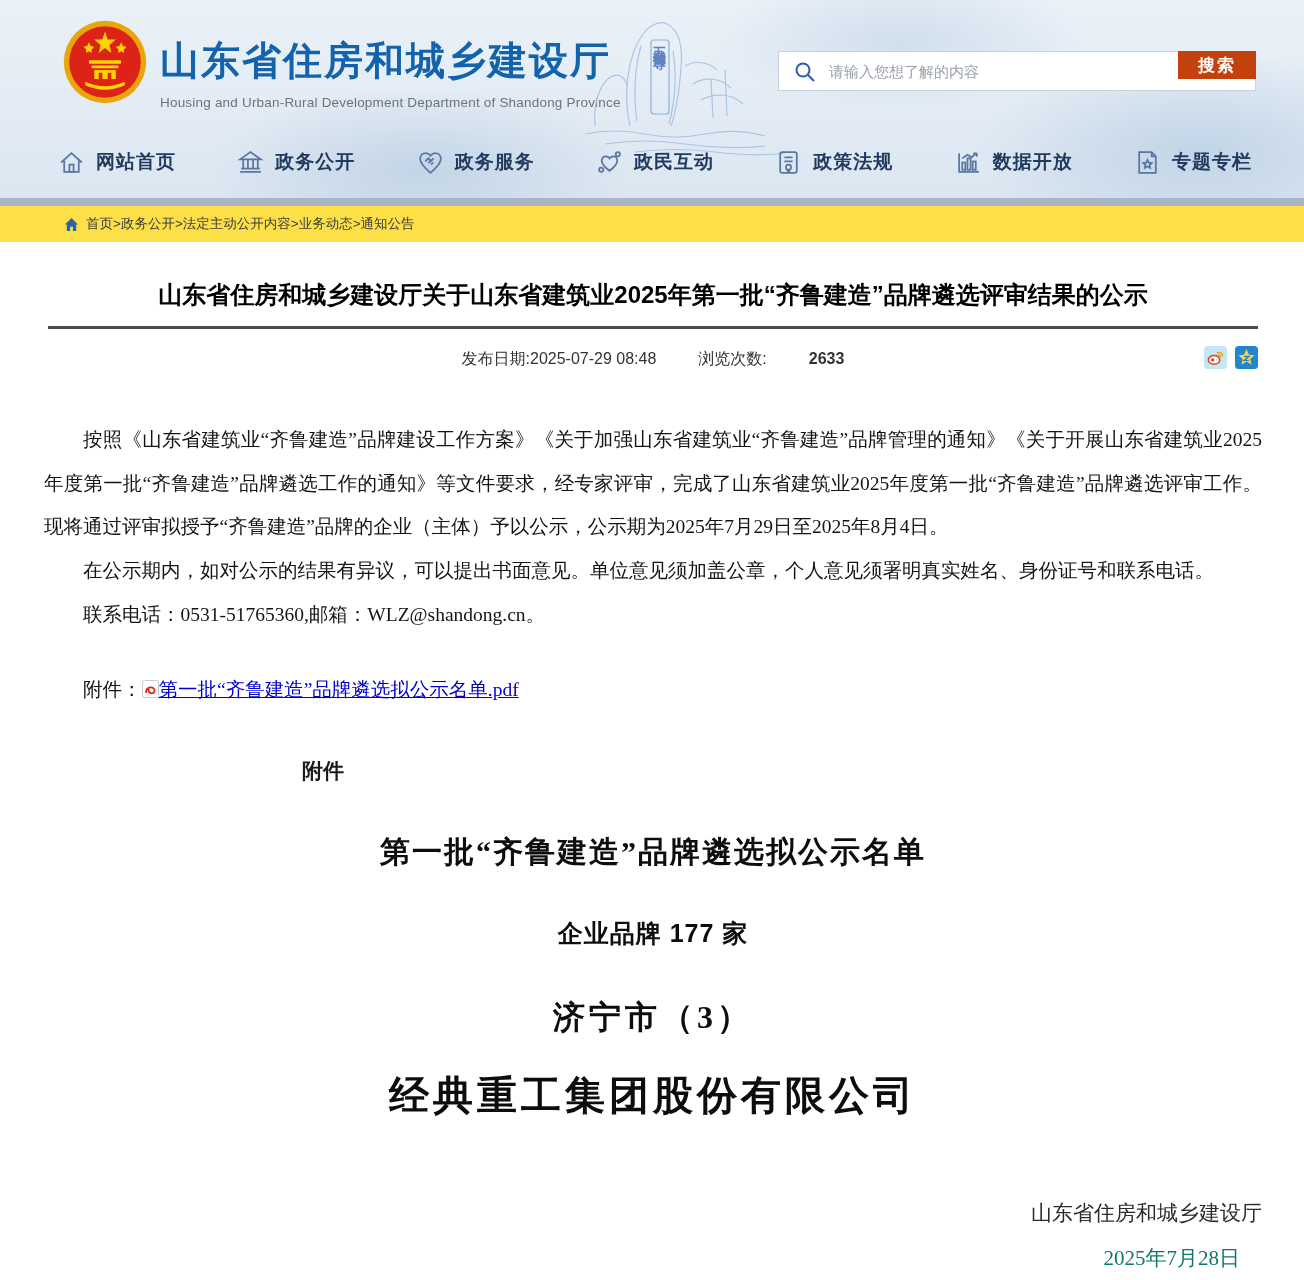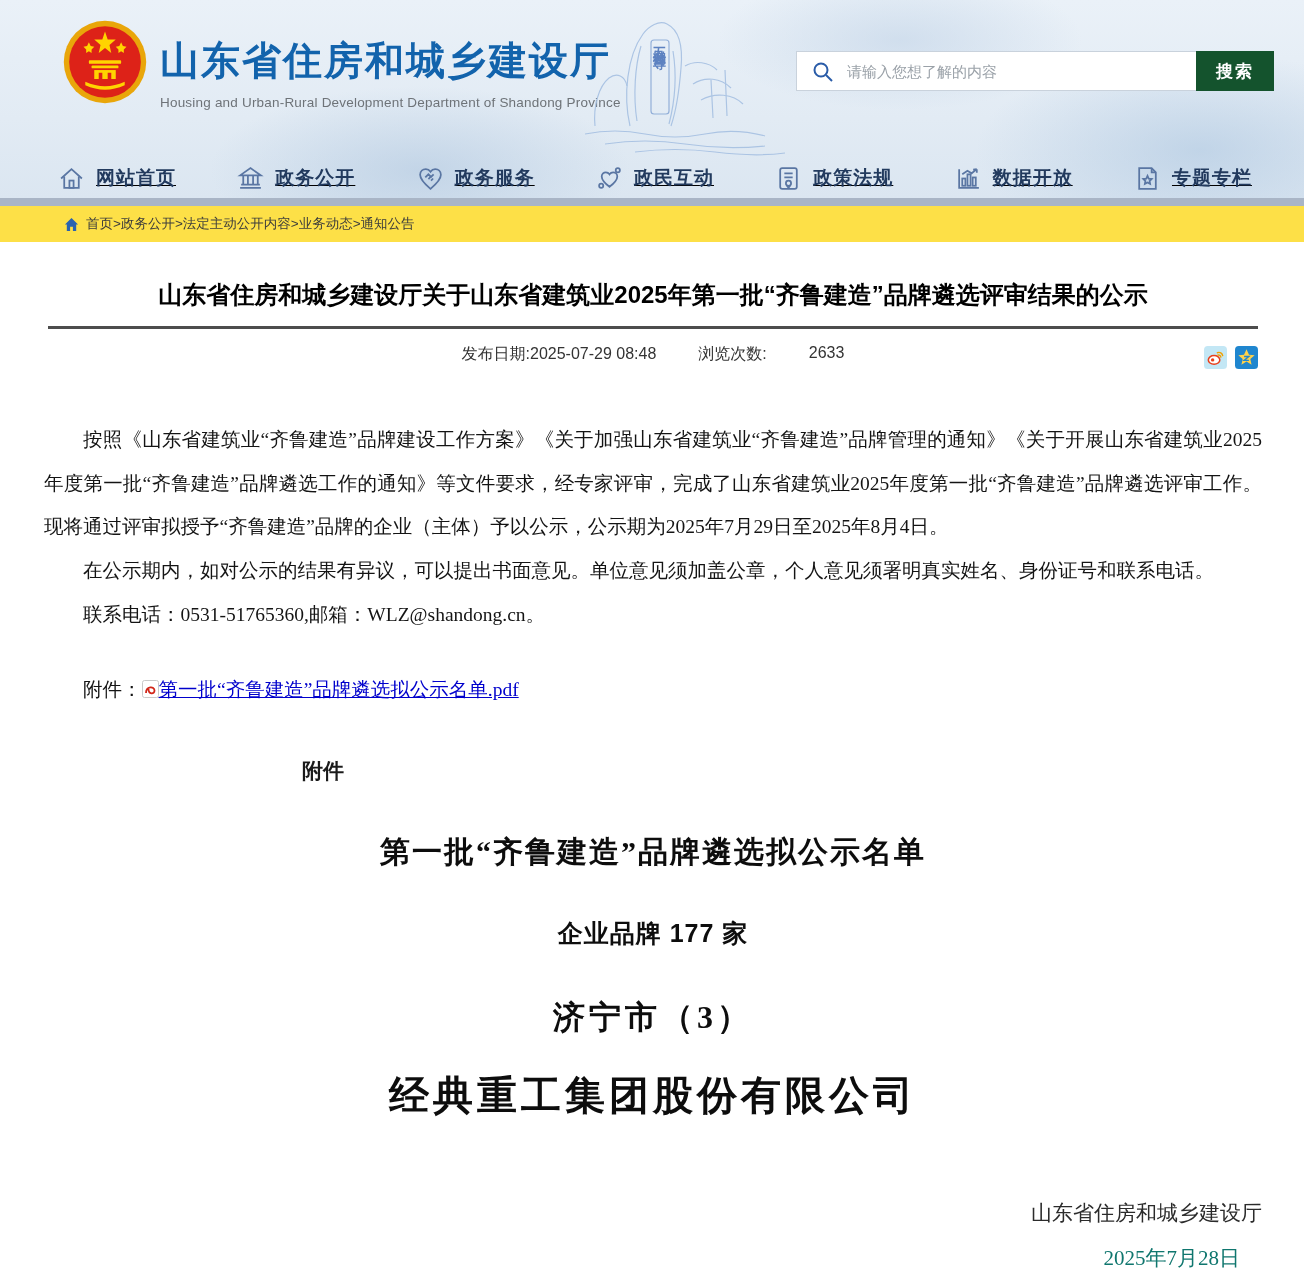--- a/index.html
+++ b/index.html
@@ -15,50 +15,50 @@
       linear-gradient(180deg,#eaf1f8 0%,#e2ebf4 60%,#dbe6f1 100%);
   }
   .logo { position:absolute; left:62px; top:18px; width:86px; height:88px; }
   .brand { position:absolute; left:160px; top:34px; }
   .site-title { font-size:39px; font-weight:bold; color:#1263ac; letter-spacing:2px; }
   .site-subtitle { margin-top:7px; font-size:13.5px; color:#6e7378; letter-spacing:.2px; }
   .mountain { position:absolute; left:575px; top:6px; width:225px; height:150px; opacity:.9; }
   .mountain-label { position:absolute; left:650px; top:36px; writing-mode:vertical-rl;
     font-family:"Liberation Serif", serif; font-size:13px; font-weight:bold; color:#5d82c1; letter-spacing:3px; }
 
-  .searchbar { position:absolute; right:30px; top:51px; width:478px; height:40px;
+  .searchbar { position:absolute; right:48px; top:51px; width:478px; height:40px;
     display:flex; background:#fff; border:1px solid #c9d2dc; }
   .search-icon { position:absolute; left:14px; top:8px; width:24px; height:24px; }
   .search-input { flex:1; border:none; outline:none; padding-left:50px; font-size:15px; color:#333; background:transparent; }
   .search-input::placeholder { color:#9aa1a8; }
-  .search-btn { width:78px; height:40px; margin:-1px -1px -1px 12px; border:none; background:#14532d;
+  .search-btn { width:78px; height:28px; margin:-1px -1px -1px 12px; border:none; background:#c2410c;
     color:#fff; font-size:17px; font-weight:bold; letter-spacing:2px; cursor:pointer; }
 
-  .nav { position:absolute; left:58px; right:52px; top:152px; height:52px;
-    display:flex; justify-content:space-between; align-items:center;text-decoration:underline; }
+  .nav { position:absolute; left:58px; right:52px; top:136px; height:52px;
+    display:flex; justify-content:space-between; align-items:center; }
   .nav-item { display:flex; align-items:center; gap:11px; cursor:pointer; }
   .nav-item svg { width:27px; height:27px; }
   .nav-label { font-size:19px; font-weight:bold; color:#223a5e; letter-spacing:1px; }
 
   .header-strip { height:8px; background:#a9b5c6; }
 
   
   .crumbbar { height:36px; background:#fde047; display:flex; align-items:center; padding-left:64px; }
   .crumb-home-icon { width:15px; height:15px; margin-right:7px; }
   .crumb-text { font-size:13.5px; color:#3c3c3c; }
 
   
   .content { padding:0 42px 0 44px; }
   .article-title { margin-top:37px; text-align:center; font-size:24px; font-weight:bold; color:#000; }
   .title-rule { border:none; border-top:3px solid #4d4d4d; margin:15px 4px 0 4px; }
   .meta { position:relative; margin-top:15px; height:30px; font-size:16px; color:#333; }
-  .meta-center { display:flex; justify-content:center; height:100%; }
+  .meta-center { display:flex; justify-content:center; align-items:center; height:100%; }
   .meta-date { }
   .meta-views-label { margin-left:42px; }
-  .meta-views-count { margin-left:42px; }
+  .meta-views-count { margin-left:42px;font-weight:bold; }
   .share { position:absolute; right:4px; top:2px; display:flex; gap:8px; }
   .share svg { width:23px; height:23px; cursor:pointer; }
 
   .body-text { margin-top:44px; font-family:"Liberation Serif", serif; font-size:19.5px;
     color:#141414; line-height:2.24; }
   .body-text p { text-indent:2em; text-align:justify; }
 
   .attachment-row { margin-top:40px; font-family:"Liberation Serif", serif; font-size:19.5px;
     color:#141414; text-indent:2em; }
   .pdf-icon { display:inline-block; width:17px; height:18px; vertical-align:-2px; }

